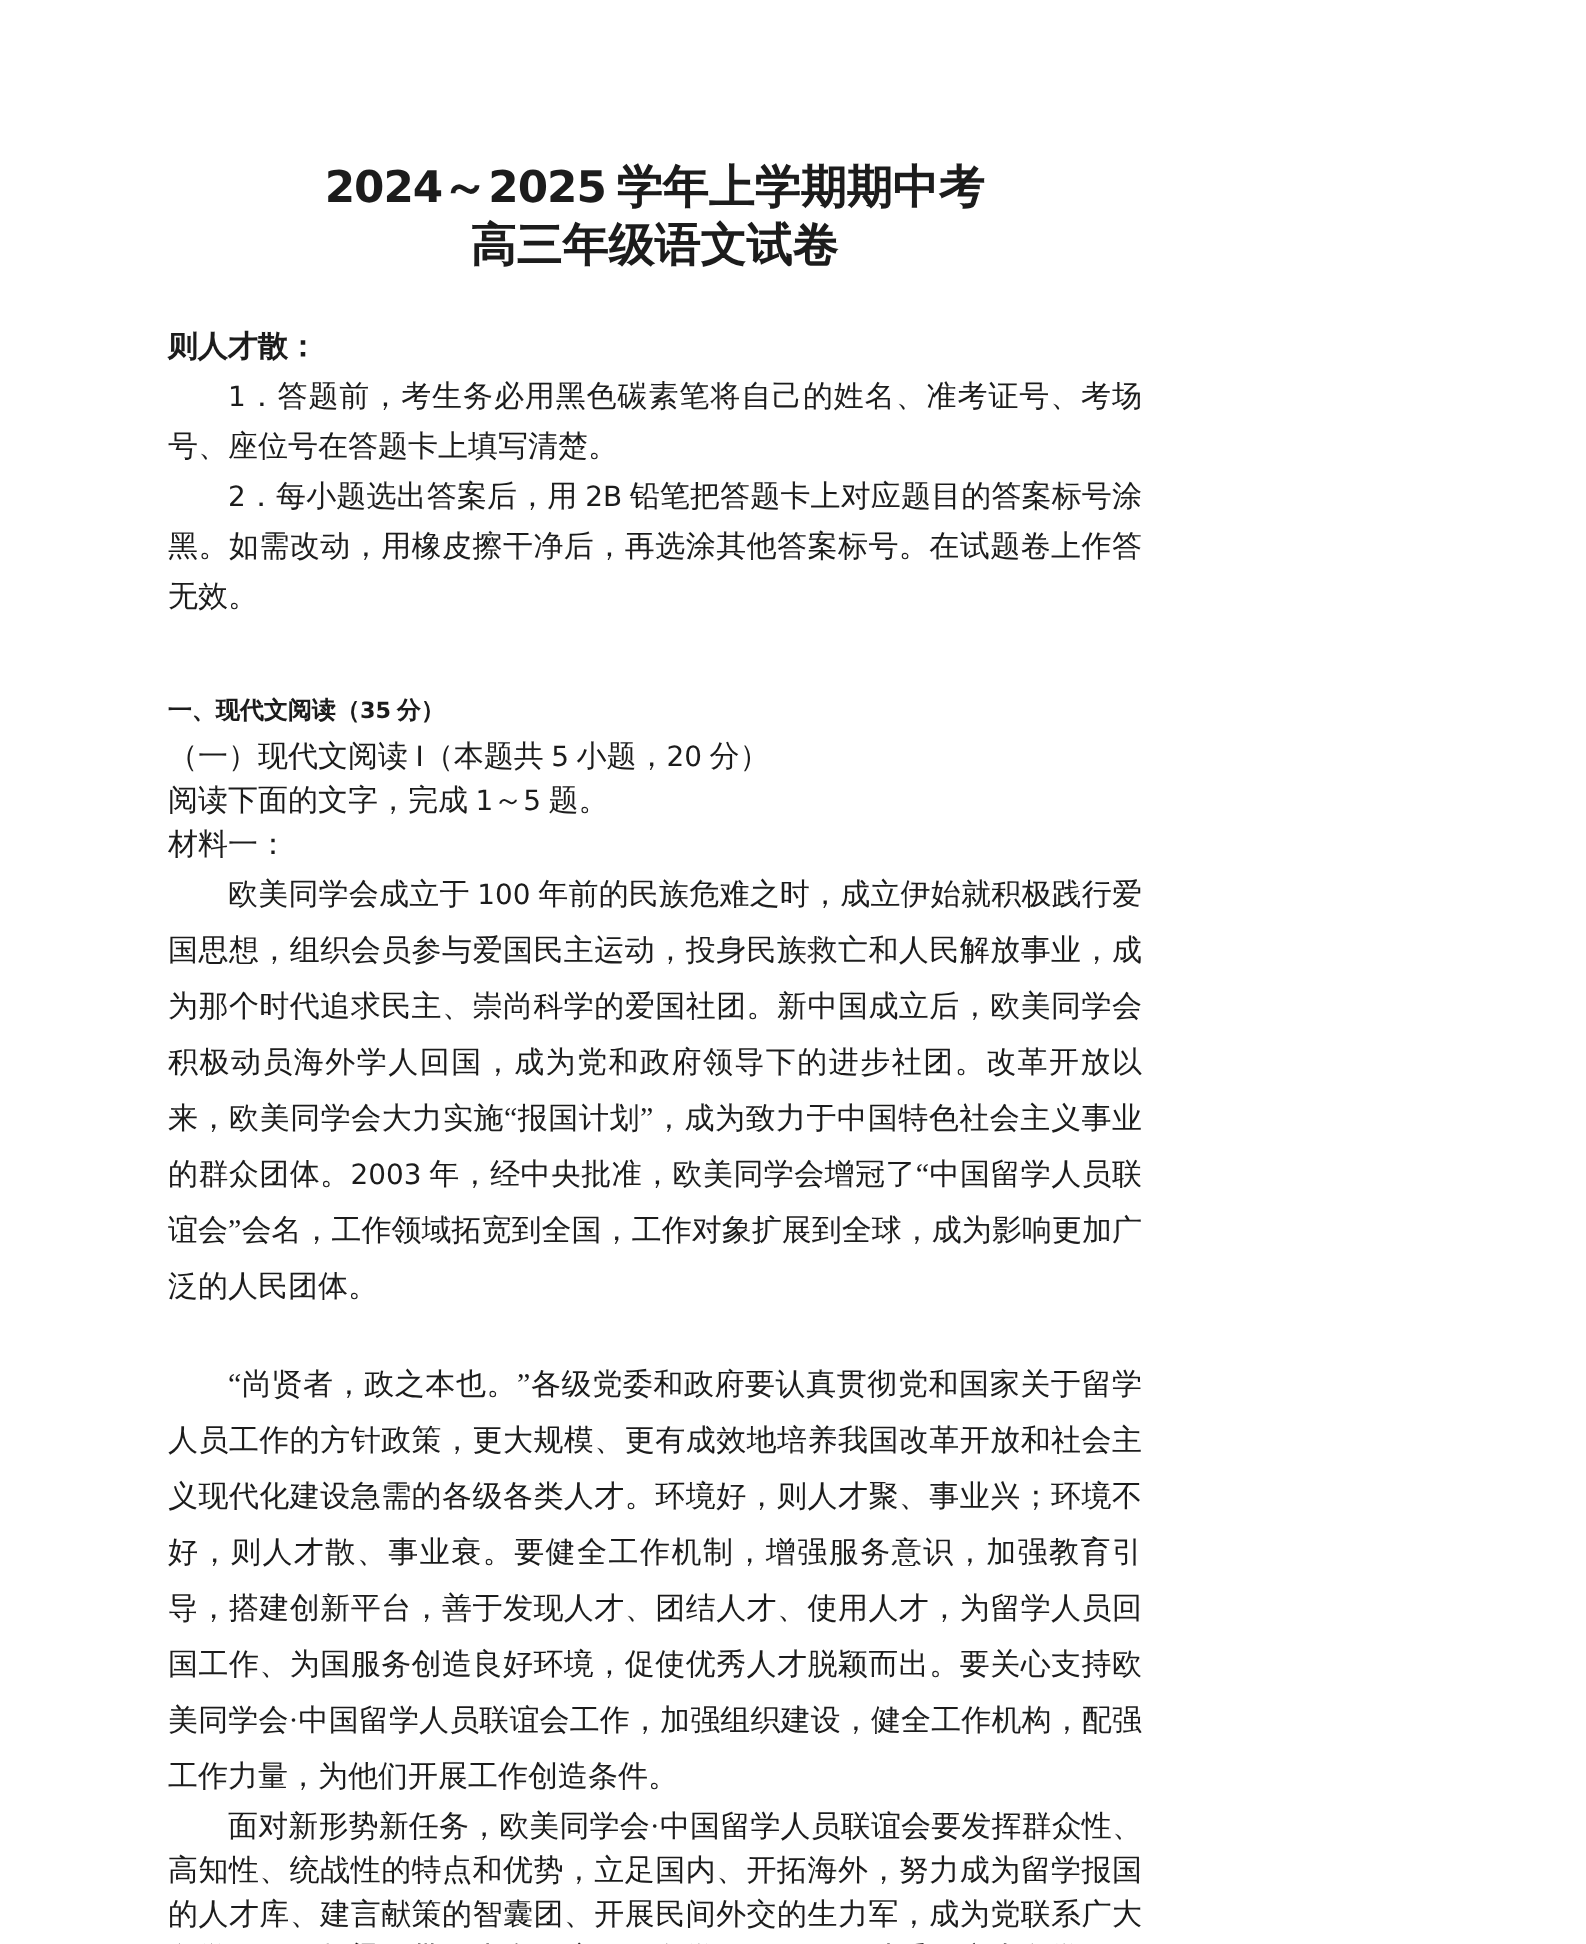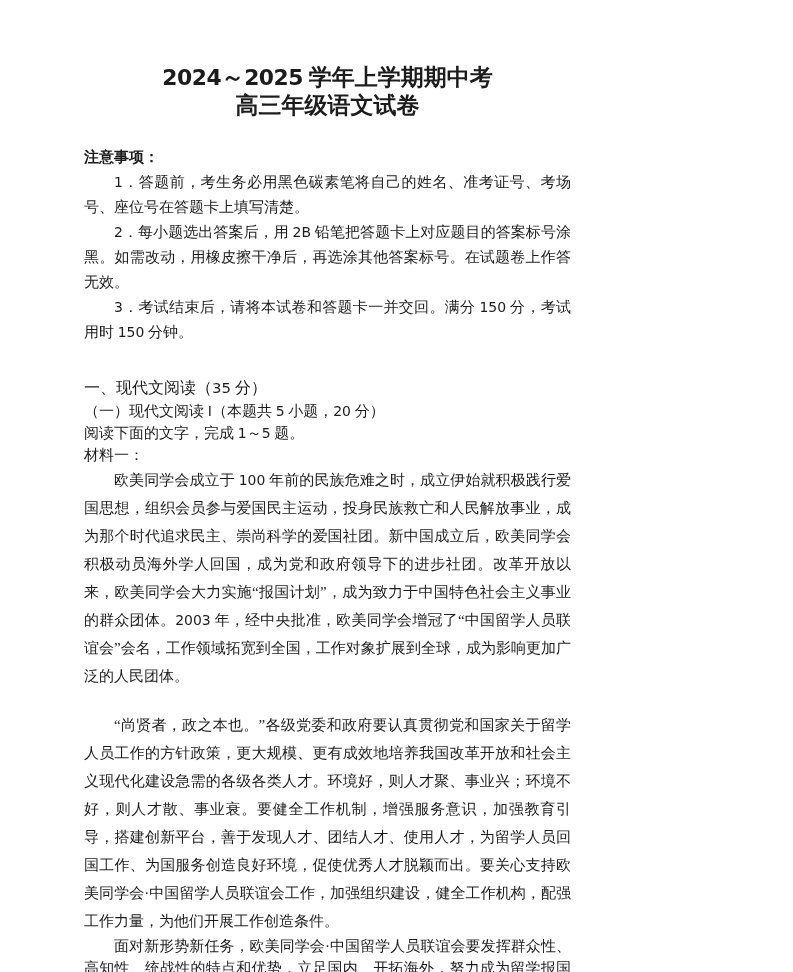--- a/index.html
+++ b/index.html
@@ -4,21 +4,21 @@
 <style>
   html, body { margin: 0; padding: 0; }
   body {
     width: 793px; height: 972px;
     background: #ffffff;
     overflow: hidden;
   }
   .page {
     box-sizing: border-box;
     width: 656px; height: 972px;
-    padding: 64px 85px 0 84px;
+    padding: 80px 85px 0 84px;
     font-family: "Liberation Serif", "DejaVu Serif", serif;
     color: #1c1c1c;
     font-size: 15px;
   }
   
   .lat { font-family: "DejaVu Sans", "Liberation Sans", sans-serif; font-size: 0.93em; }
 
   .title {
     margin: 0;
     font-size: 23px;
@@ -35,22 +35,22 @@
   }
   .notice-item {
     margin: 0;
     line-height: 25px;
     text-indent: 2em;
     text-align: justify;
   }
 
   .section-heading {
     margin: 31px 0 0 0;
-    font-size: 16px;
-    font-weight: normal;
+    font-size: 12px;
+    font-weight: bold;
     line-height: 24px;
   }
   .sub {
     margin: 0;
     line-height: 22px;
   }
 
   .material { }
   .para {
     margin: 0;
@@ -65,24 +65,23 @@
 <body>
 
 <div class="page">
 
   <header>
     <h1 class="title latinize"><span class="lat">2024</span>～<span class="lat">2025</span> 学年上学期期中考</h1>
     <h1 class="title latinize">高三年级语文试卷</h1>
   </header>
 
   <section>
-    <div class="notice-heading">注意事项：</div>
+    <div class="notice-heading">则人才散：</div>
     <p class="notice-item latinize"><span class="lat">1</span>．答题前，考生务必用黑色碳素笔将自己的姓名、准考证号、考场号、座位号在答题卡上填写清楚。</p>
     <p class="notice-item latinize"><span class="lat">2</span>．每小题选出答案后，用 <span class="lat">2B</span> 铅笔把答题卡上对应题目的答案标号涂黑。如需改动，用橡皮擦干净后，再选涂其他答案标号。在试题卷上作答无效。</p>
-    <p class="notice-item latinize"><span class="lat">3</span>．考试结束后，请将本试卷和答题卡一并交回。满分 <span class="lat">150</span> 分，考试用时 <span class="lat">150</span> 分钟。</p>
   </section>
 
   <section>
     <h2 class="section-heading latinize">一、现代文阅读（<span class="lat">35</span> 分）</h2>
     <p class="sub latinize">（一）现代文阅读 <span class="lat">I</span>（本题共 <span class="lat">5</span> 小题，<span class="lat">20</span> 分）</p>
     <p class="sub latinize">阅读下面的文字，完成 <span class="lat">1</span>～<span class="lat">5</span> 题。</p>
     <p class="sub">材料一：</p>
 
     <div class="material">
       <p class="para lh28 latinize">欧美同学会成立于 <span class="lat">100</span> 年前的民族危难之时，成立伊始就积极践行爱国思想，组织会员参与爱国民主运动，投身民族救亡和人民解放事业，成为那个时代追求民主、崇尚科学的爱国社团。新中国成立后，欧美同学会积极动员海外学人回国，成为党和政府领导下的进步社团。改革开放以来，欧美同学会大力实施“报国计划”，成为致力于中国特色社会主义事业的群众团体。<span class="lat">2003</span> 年，经中央批准，欧美同学会增冠了“中国留学人员联谊会”会名，工作领域拓宽到全国，工作对象扩展到全球，成为影响更加广泛的人民团体。</p>

